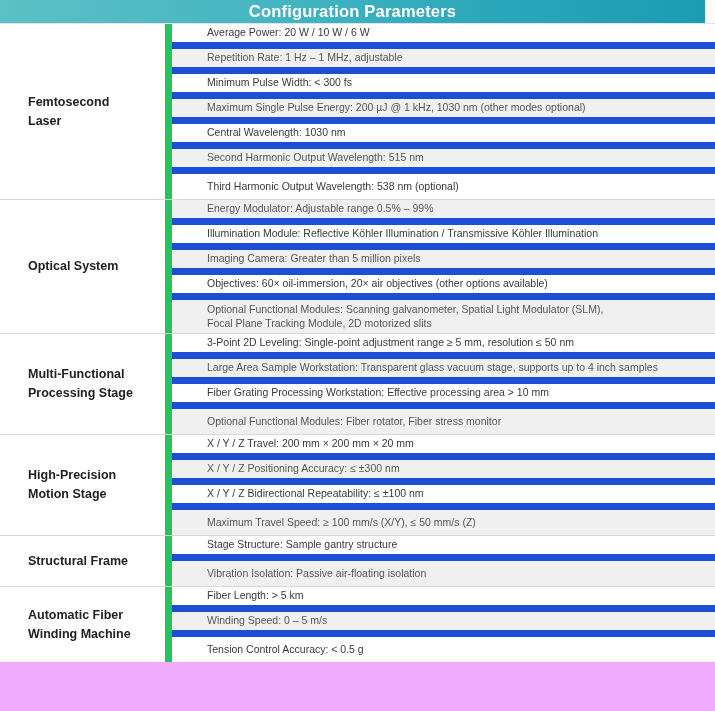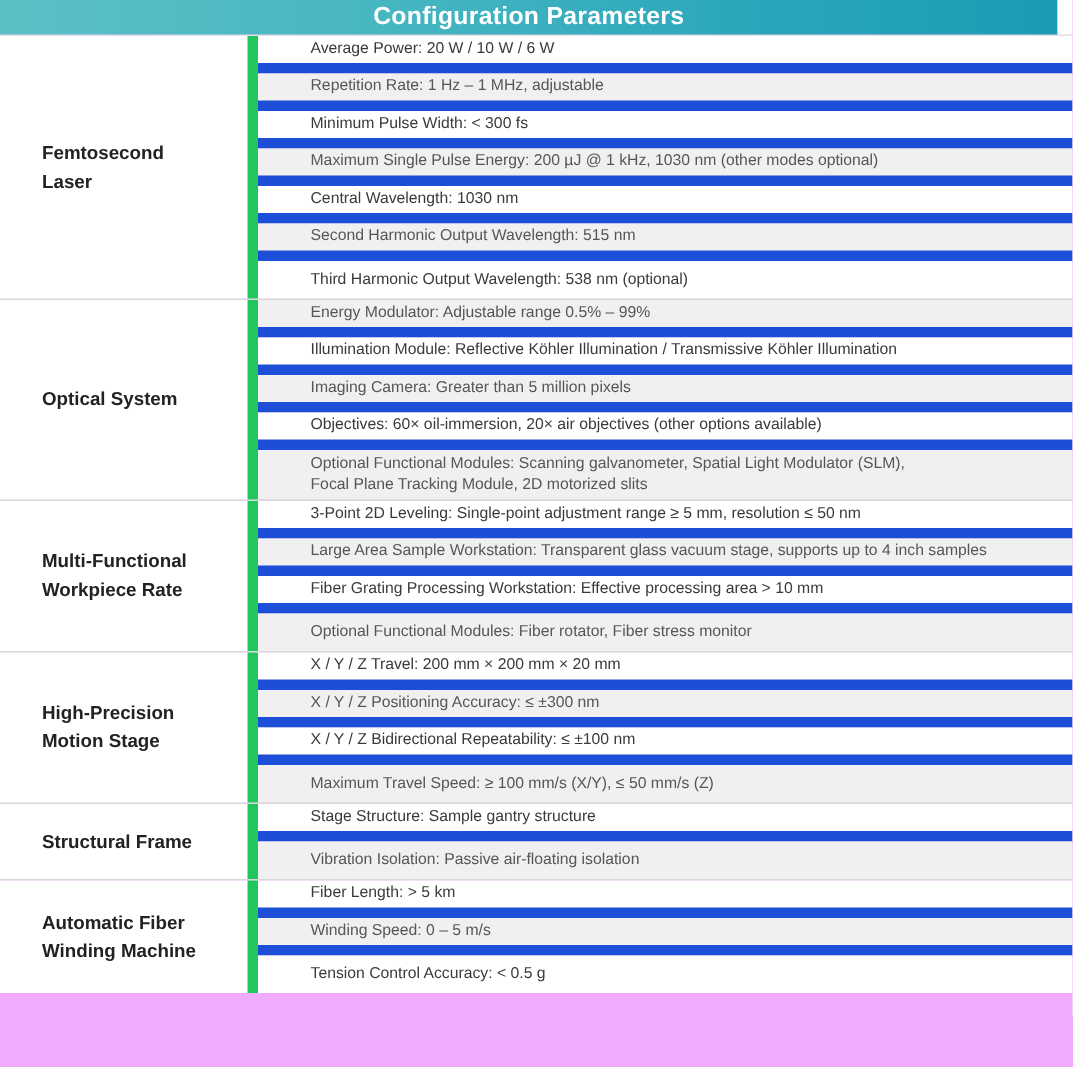--- a/index.html
+++ b/index.html
@@ -191,21 +191,21 @@
           </div>
           <div class="param-row shaded tall">
             <div class="param-text">Optional Functional Modules: Scanning galvanometer, Spatial Light Modulator (SLM),
 Focal Plane Tracking Module, 2D motorized slits</div>
           </div>
         </div>
       </div>
       <div class="section">
         <div class="section-label-cell">
           <div class="section-label" style="white-space: pre-line;">Multi-Functional
-Workpiece Rate</div>
+Processing Stage</div>
         </div>
         <div class="section-rows">
           <div class="param-row">
             <div class="param-text">3-Point 2D Leveling: Single-point adjustment range ≥ 5 mm, resolution ≤ 50 nm</div>
           </div>
           <div class="param-row shaded">
             <div class="param-text">Large Area Sample Workstation: Transparent glass vacuum stage, supports up to 4 inch samples</div>
           </div>
           <div class="param-row">
             <div class="param-text">Fiber Grating Processing Workstation: Effective processing area &gt; 10 mm</div>

